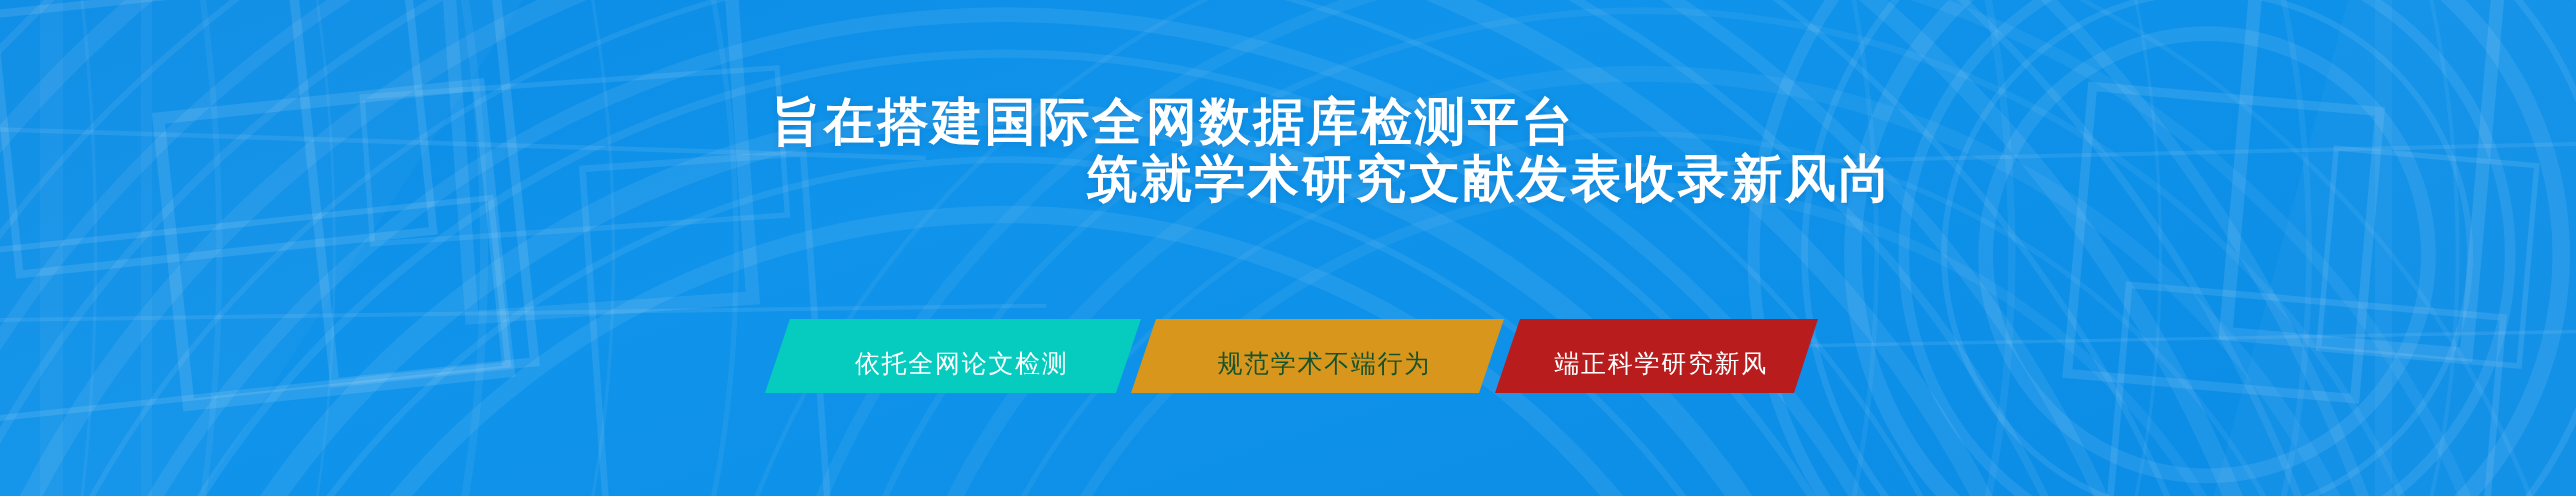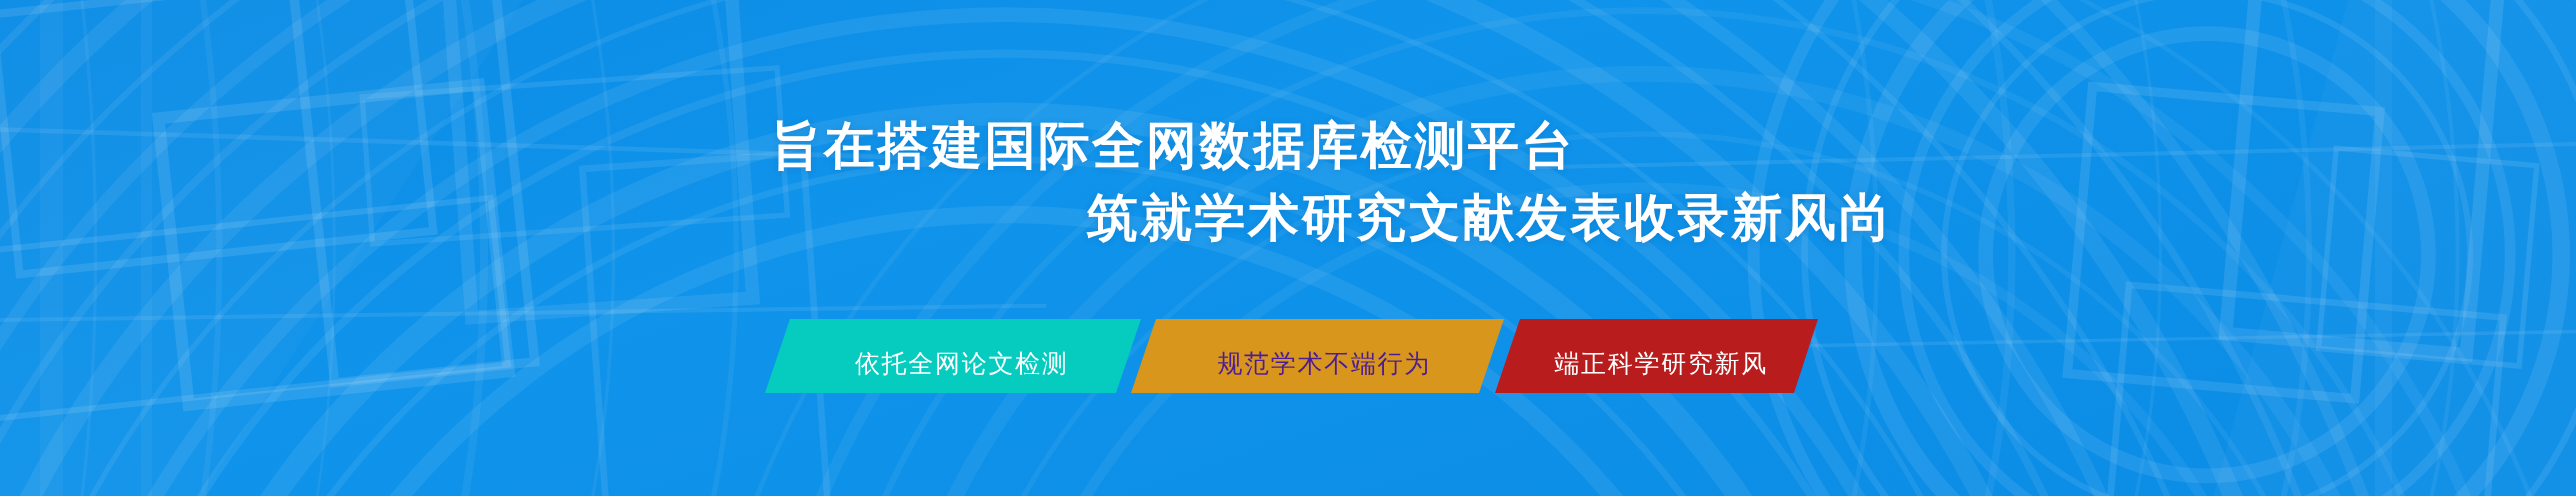--- a/index.html
+++ b/index.html
@@ -30,40 +30,39 @@
     position: absolute;
     top: 0;
     height: 496px;
     background: rgba(255,255,255,0.045);
     pointer-events: none;
   }
   
   #headline {
     position: absolute;
     left: 0;
-    top: 118px;
+    top: 94px;
     width: 2204px;
     z-index: 5;
   }
   .hl-line {
     color: #ffffff;
     font-size: 51px;
     font-weight: 700;
     letter-spacing: 2.7px;
     line-height: 1.08;
     white-space: nowrap;
     text-shadow: 0 1.3px 6.7px rgba(0, 60, 120, 0.18);
   }
   #hl-line-1 {
     margin-left: 770px;
   }
   #hl-line-2 {
     margin-left: 1087px;
-    margin-top: 21px;
-    font-family: Liberation Mono, monospace;
+    margin-top: 2px;
   }
   
   #tag-strip {
     position: absolute;
     left: 765px;
     top: 319px;
     width: 1053px;
     height: 74px;
     z-index: 6;
     display: block;
@@ -218,21 +217,21 @@
   <div id="headline">
     <div class="hl-line" id="hl-line-1" style="color: rgb(255, 255, 255);">旨在搭建国际全网数据库检测平台</div>
     <div class="hl-line" id="hl-line-2" style="color: rgb(255, 255, 255);">筑就学术研究文献发表收录新风尚</div>
   </div>
 
   <div id="tag-strip">
     <div class="tag" id="tag-0" style="background: rgb(5, 204, 190);">
       <span class="tag-label" style="color: rgb(255, 255, 255);">依托全网论文检测</span>
     </div>
     <div class="tag" id="tag-1" style="background: rgb(217, 150, 28);">
-      <span class="tag-label" style="color: #4c1d95;">规范学术不端行为</span>
+      <span class="tag-label" style="color: #14532d;">规范学术不端行为</span>
     </div>
     <div class="tag" id="tag-2" style="background: #b91c1c;">
       <span class="tag-label" style="color: rgb(255, 255, 255);">端正科学研究新风</span>
     </div>
   </div>
 
 </div>
 
 
 </body></html>

